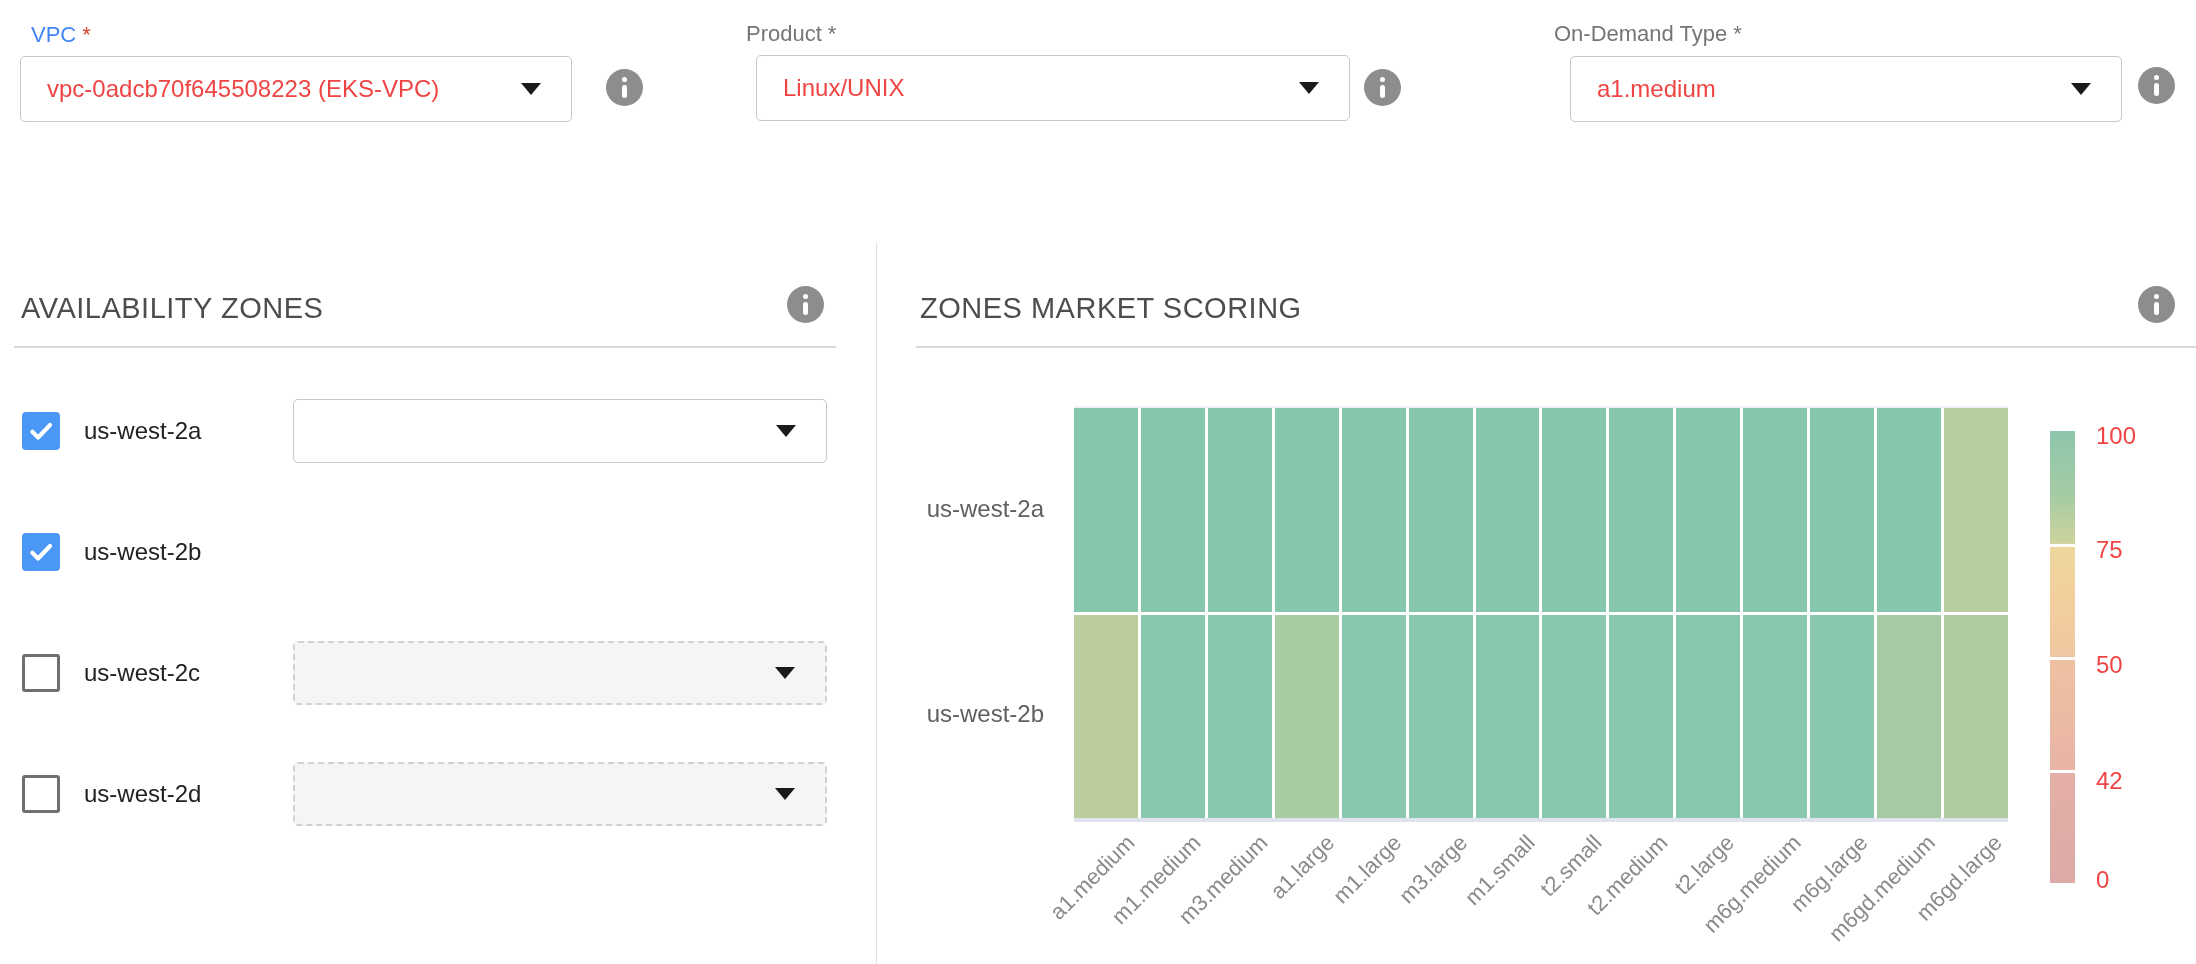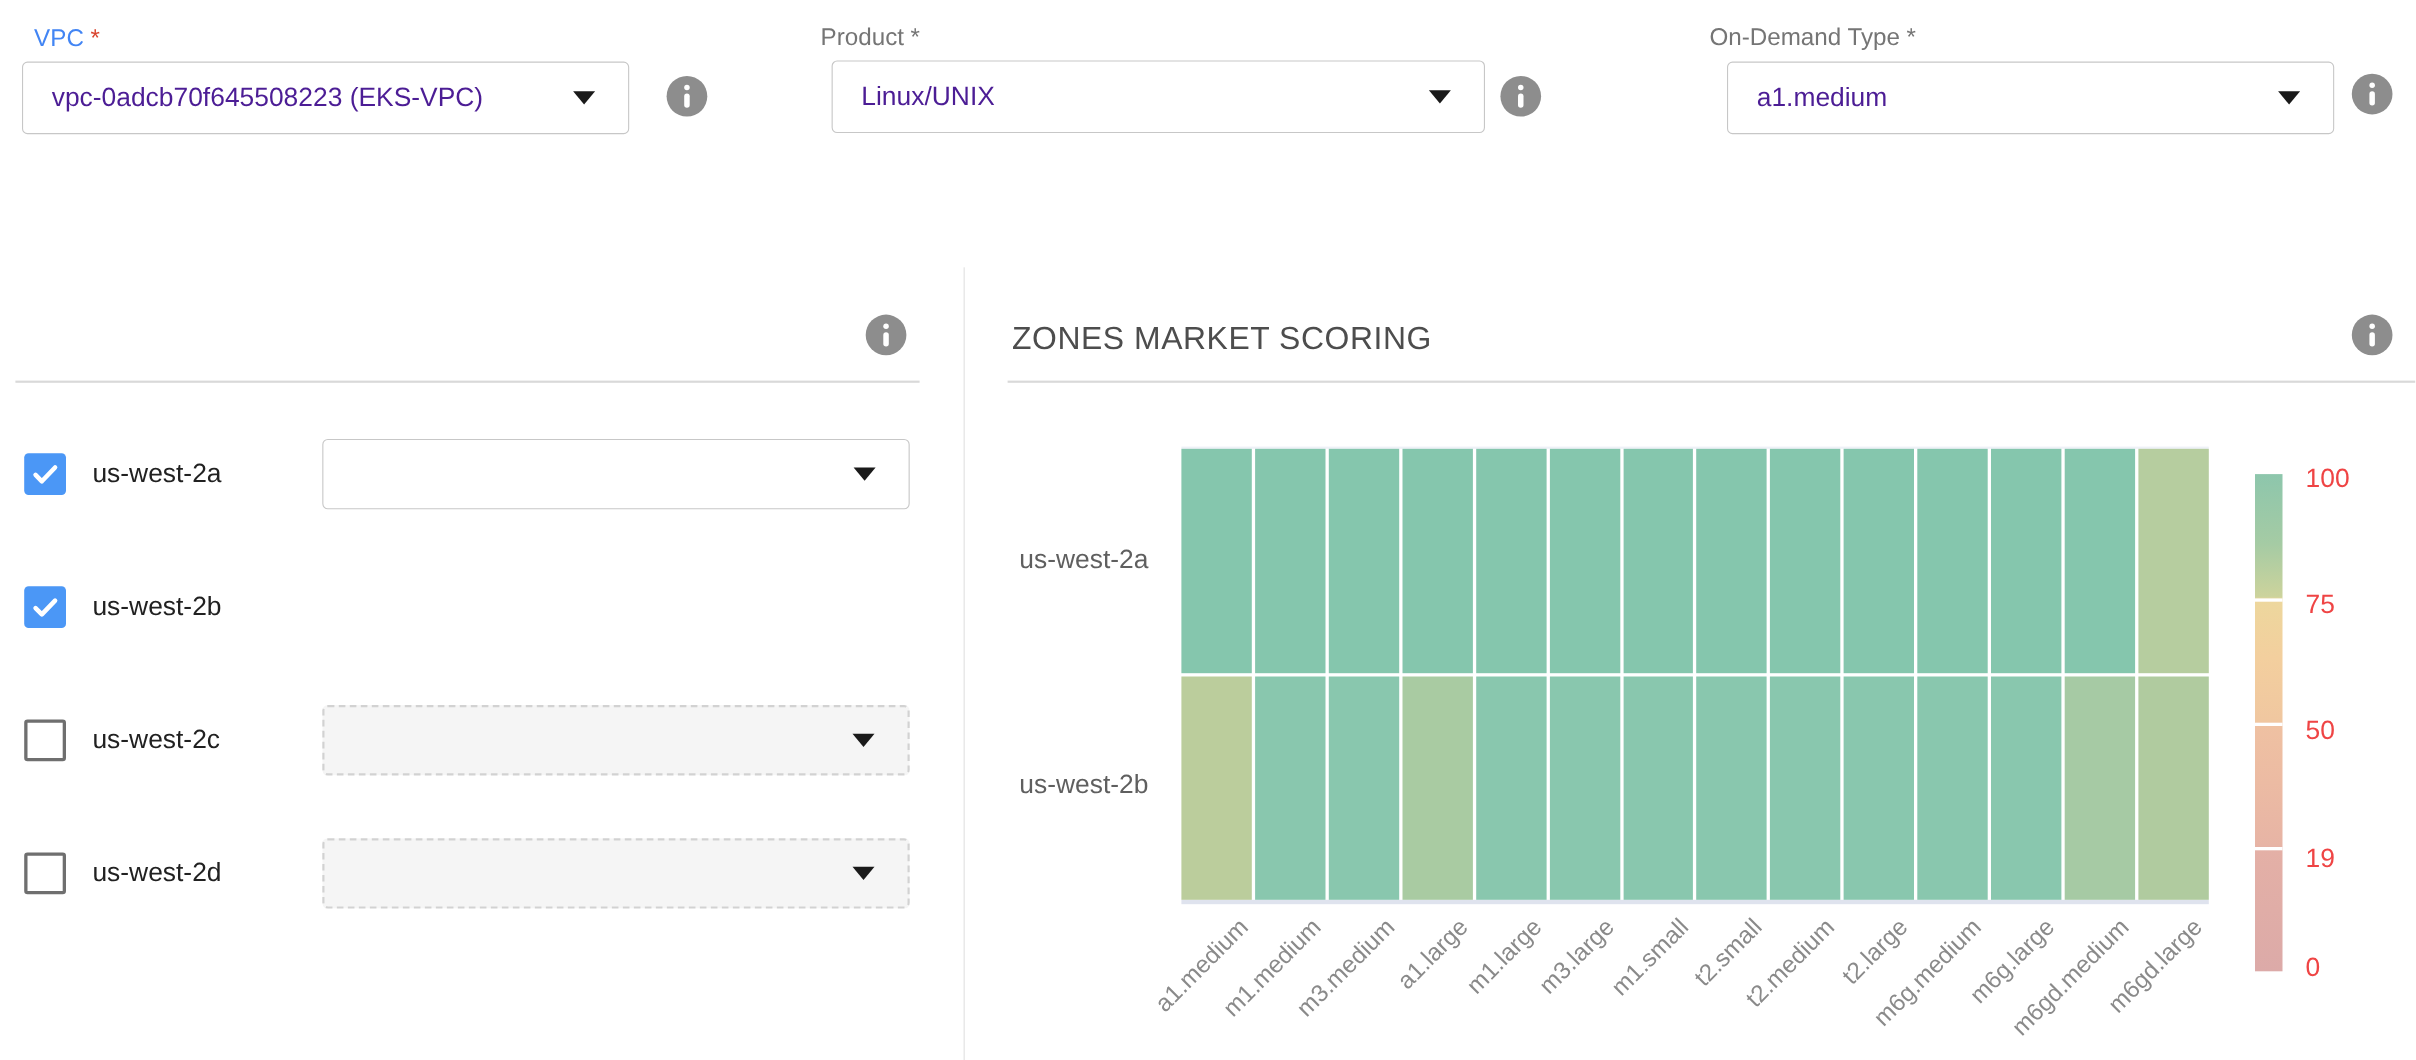--- a/index.html
+++ b/index.html
@@ -6,21 +6,21 @@
   #app{position:relative;width:2196px;height:964px;background:#fff;overflow:hidden;
        font-family:"Liberation Sans","DejaVu Sans",sans-serif;color:#212121;}
 
   
   .field-label{position:absolute;font-size:22px;color:#757575;}
   .field-label.active{color:#4285f4;}
   .field-label .req{color:#757575;margin-left:6px;}
   .field-label.active .req{color:#d9452f;}
   .select-box{position:absolute;background:#fff;border:1px solid #c7c7c7;border-radius:5px;
               display:flex;align-items:center;box-sizing:border-box;}
-  .select-box .select-value{font-size:24px;color:#4c1d95;padding-left:26px;white-space:nowrap;
+  .select-box .select-value{font-size:24px;color:#ef4444;padding-left:26px;white-space:nowrap;
               overflow:hidden;max-width:86%;}
   .caret{position:absolute;right:30px;top:50%;transform:translateY(-50%);width:0;height:0;
          border-left:10px solid transparent;border-right:10px solid transparent;
          border-top:12px solid #1a1a1a;}
   #vpc-label{left:31px;top:22px;}
   #vpc-select{left:20px;top:56px;width:552px;height:66px;}
   #vpc-info{left:606px;top:69px;}
   #product-label{left:746px;top:21px;}
   #product-select{left:756px;top:55px;width:594px;height:66px;}
   #product-info{left:1364px;top:69px;}
@@ -109,20 +109,21 @@
     <span class="select-value">a1.medium</span>
     <span class="caret"></span>
   </div>
   <div class="info-icon" id="odt-info">
       <span class="dot"></span>
       <span class="stem"></span>
     </div>
 
   <div id="panel-divider"></div>
 
+  <div class="section-title" id="az-title">AVAILABILITY ZONES</div>
   <div class="info-icon" id="az-info">
       <span class="dot"></span>
       <span class="stem"></span>
     </div>
   <div id="az-divider"></div>
   <div id="az-rows">
       <div class="az-row">
         <div class="checkbox checked"><svg viewBox="0 0 24 24">
             <path d="M5.5 12.6l4.3 4.3 9-9.4" fill="none" stroke="#fff" stroke-width="3.1" stroke-linecap="round" stroke-linejoin="round"></path>
           </svg></div>
@@ -214,17 +215,17 @@
     </div>
   <div id="colorbar">
     <div class="cb-line" style="top:25%"></div>
     <div class="cb-line" style="top:50%"></div>
     <div class="cb-line" style="top:75%"></div>
   </div>
   <div id="cb-ticks">
       <div class="cb-tick" style="top: 422px;">100</div>
       <div class="cb-tick" style="top: 536px;">75</div>
       <div class="cb-tick" style="top: 651px;">50</div>
-      <div class="cb-tick" style="top: 767px;">19</div>
+      <div class="cb-tick" style="top: 767px;">42</div>
       <div class="cb-tick" style="top: 866px;">0</div>
     </div>
 
 </div>
 
 </body></html>

